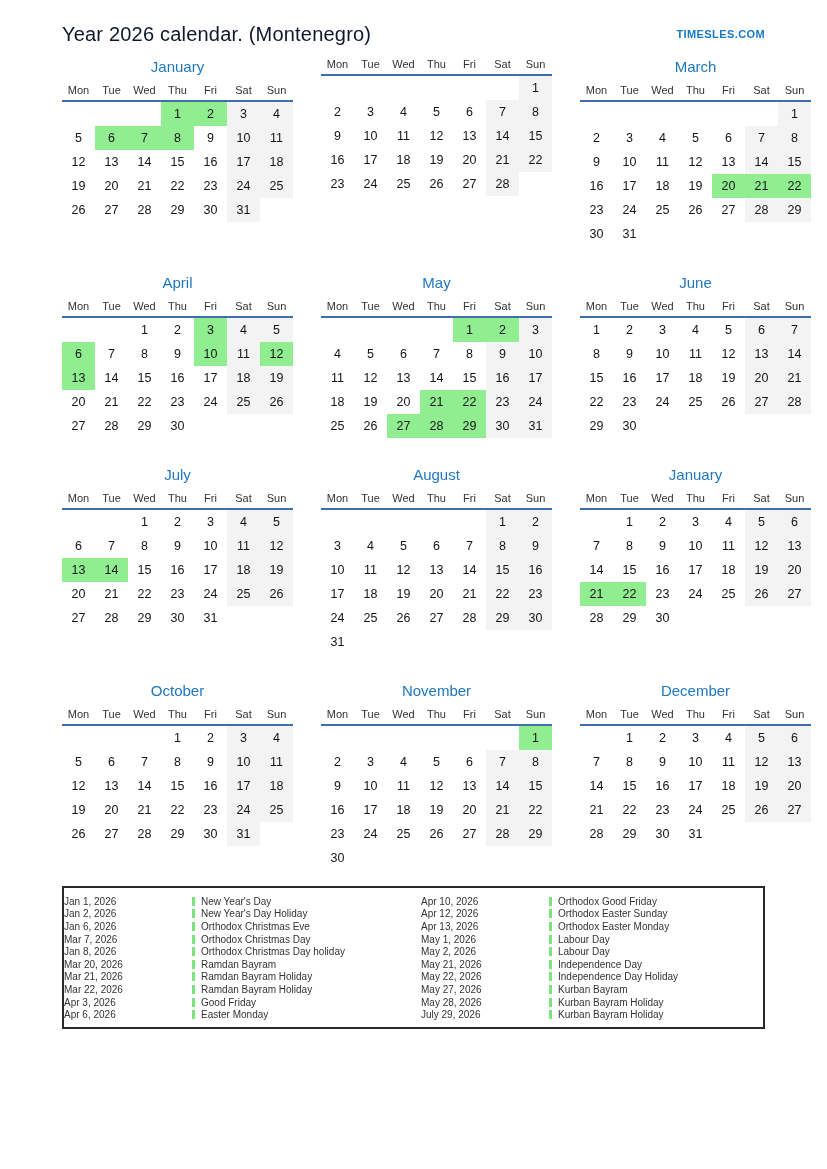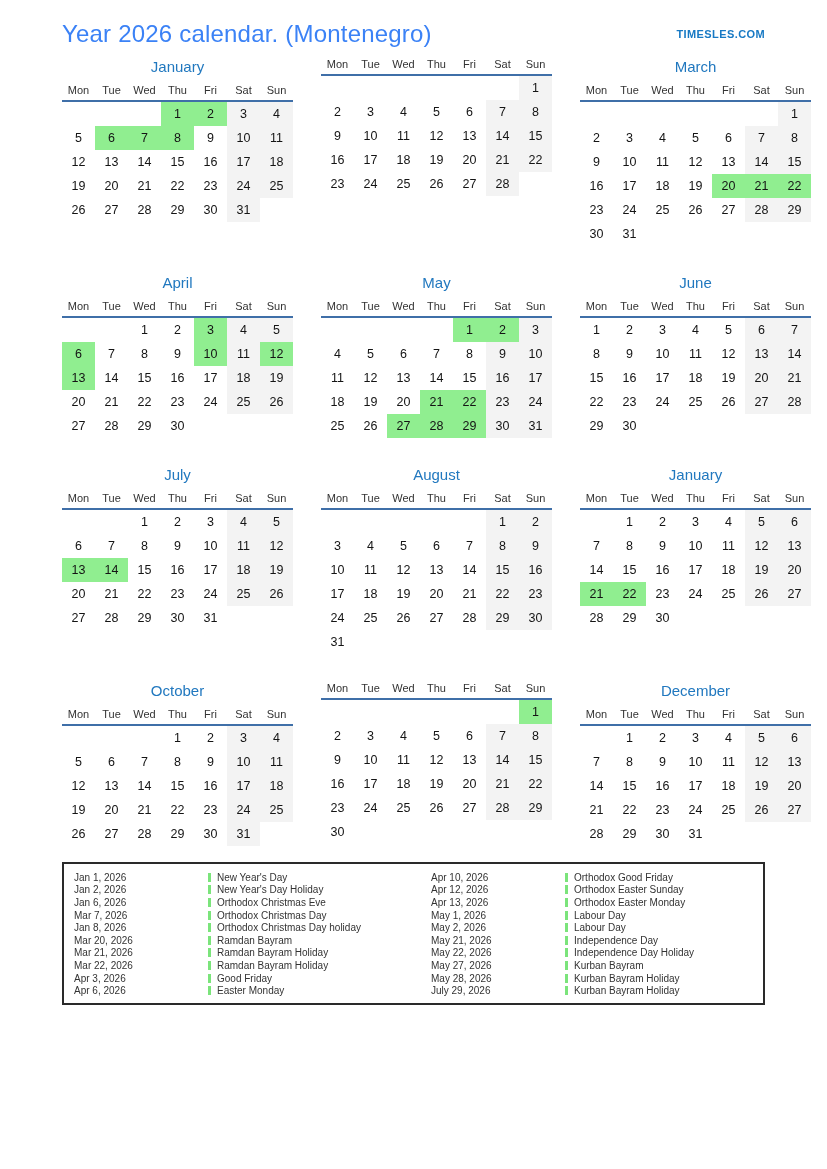--- a/index.html
+++ b/index.html
@@ -17,21 +17,21 @@
     font-family:"Liberation Sans", sans-serif;
     color:#1b1b1b;
     position:relative;
     overflow:hidden;
   }
   .header{
     display:flex;justify-content:space-between;align-items:center;
     padding:16px 62px 0 62px;height:52px;
   }
   .page-title{
-    font-size:24px;font-weight:400;color:#3b82f6;letter-spacing:0.2px;
+    font-size:20px;font-weight:400;color:#0f172a;letter-spacing:0.2px;
   }
   .site-link{
     font-size:11px;font-weight:700;color:var(--link-blue);
     text-decoration:none;letter-spacing:0.4px;cursor:pointer;
   }
   .months-grid{
     display:grid;
     grid-template-columns:repeat(3,231px);
     column-gap:4px;row-gap:26px;
     padding:6px 0 0 62px;
@@ -62,21 +62,21 @@
     padding:7px 0 6px 0;
     display:flex;
   }
   .legend-col{display:flex;flex-direction:column;}
   .legend-col.c1{width:357px;}
   .legend-col.c2{flex:1;}
   .legend-item{
     display:flex;align-items:center;height:12.6px;
     font-size:10px;color:#333;
   }
-  .legend-date{width:144px;padding-left:10px;}
+  .legend-date{width:128px;}
   .legend-bar{
     width:3px;height:9px;background:var(--legend-green);
     margin-right:6px;flex:none;
   }
   .legend-name{white-space:nowrap;}
 </style>
 </head>
 <body>
 
 <div class="header">
@@ -562,20 +562,21 @@
         <div class="cell">26</div>
         <div class="cell">27</div>
         <div class="cell">28</div>
         <div class="cell">29</div>
         <div class="cell">30</div>
         <div class="cell we">31</div>
         <div class="cell"></div>
       </div>
     </div>
     <div class="month">
+      <div class="month-title">November</div>
       <div class="cal">
         <div class="dow">Mon</div>
         <div class="dow">Tue</div>
         <div class="dow">Wed</div>
         <div class="dow">Thu</div>
         <div class="dow">Fri</div>
         <div class="dow">Sat</div>
         <div class="dow">Sun</div>
         <div class="cell"></div>
         <div class="cell"></div>

